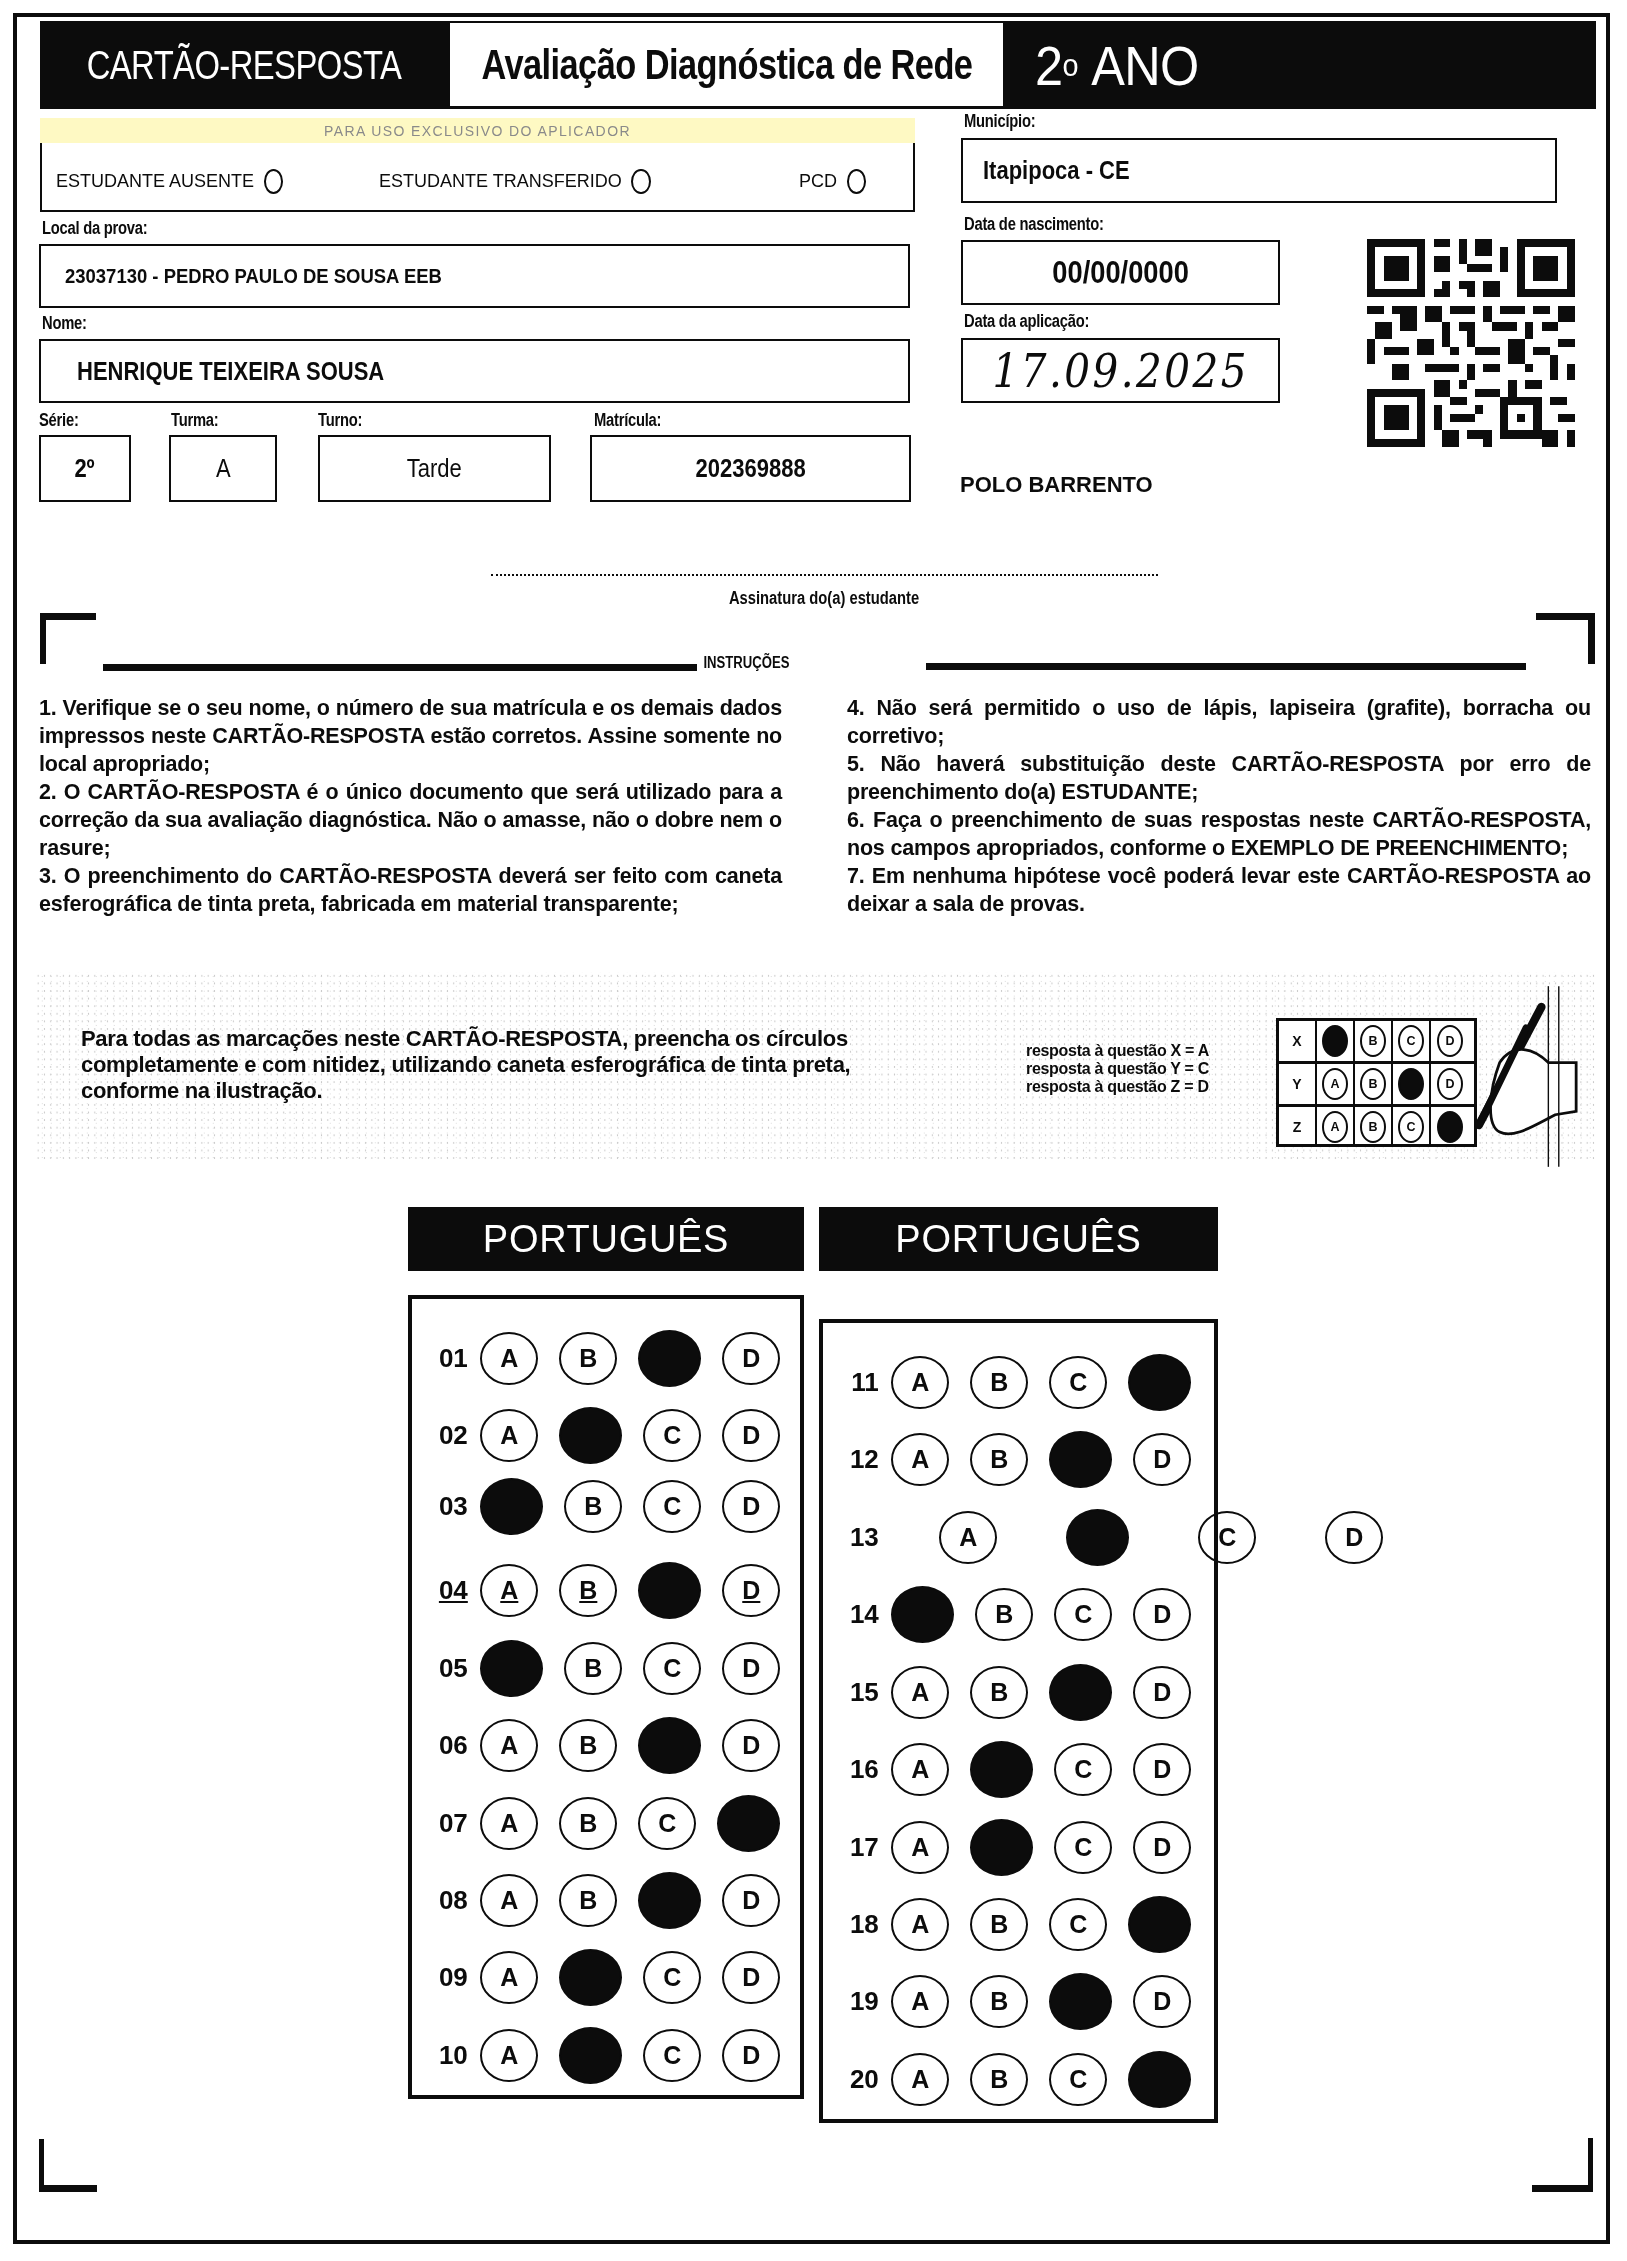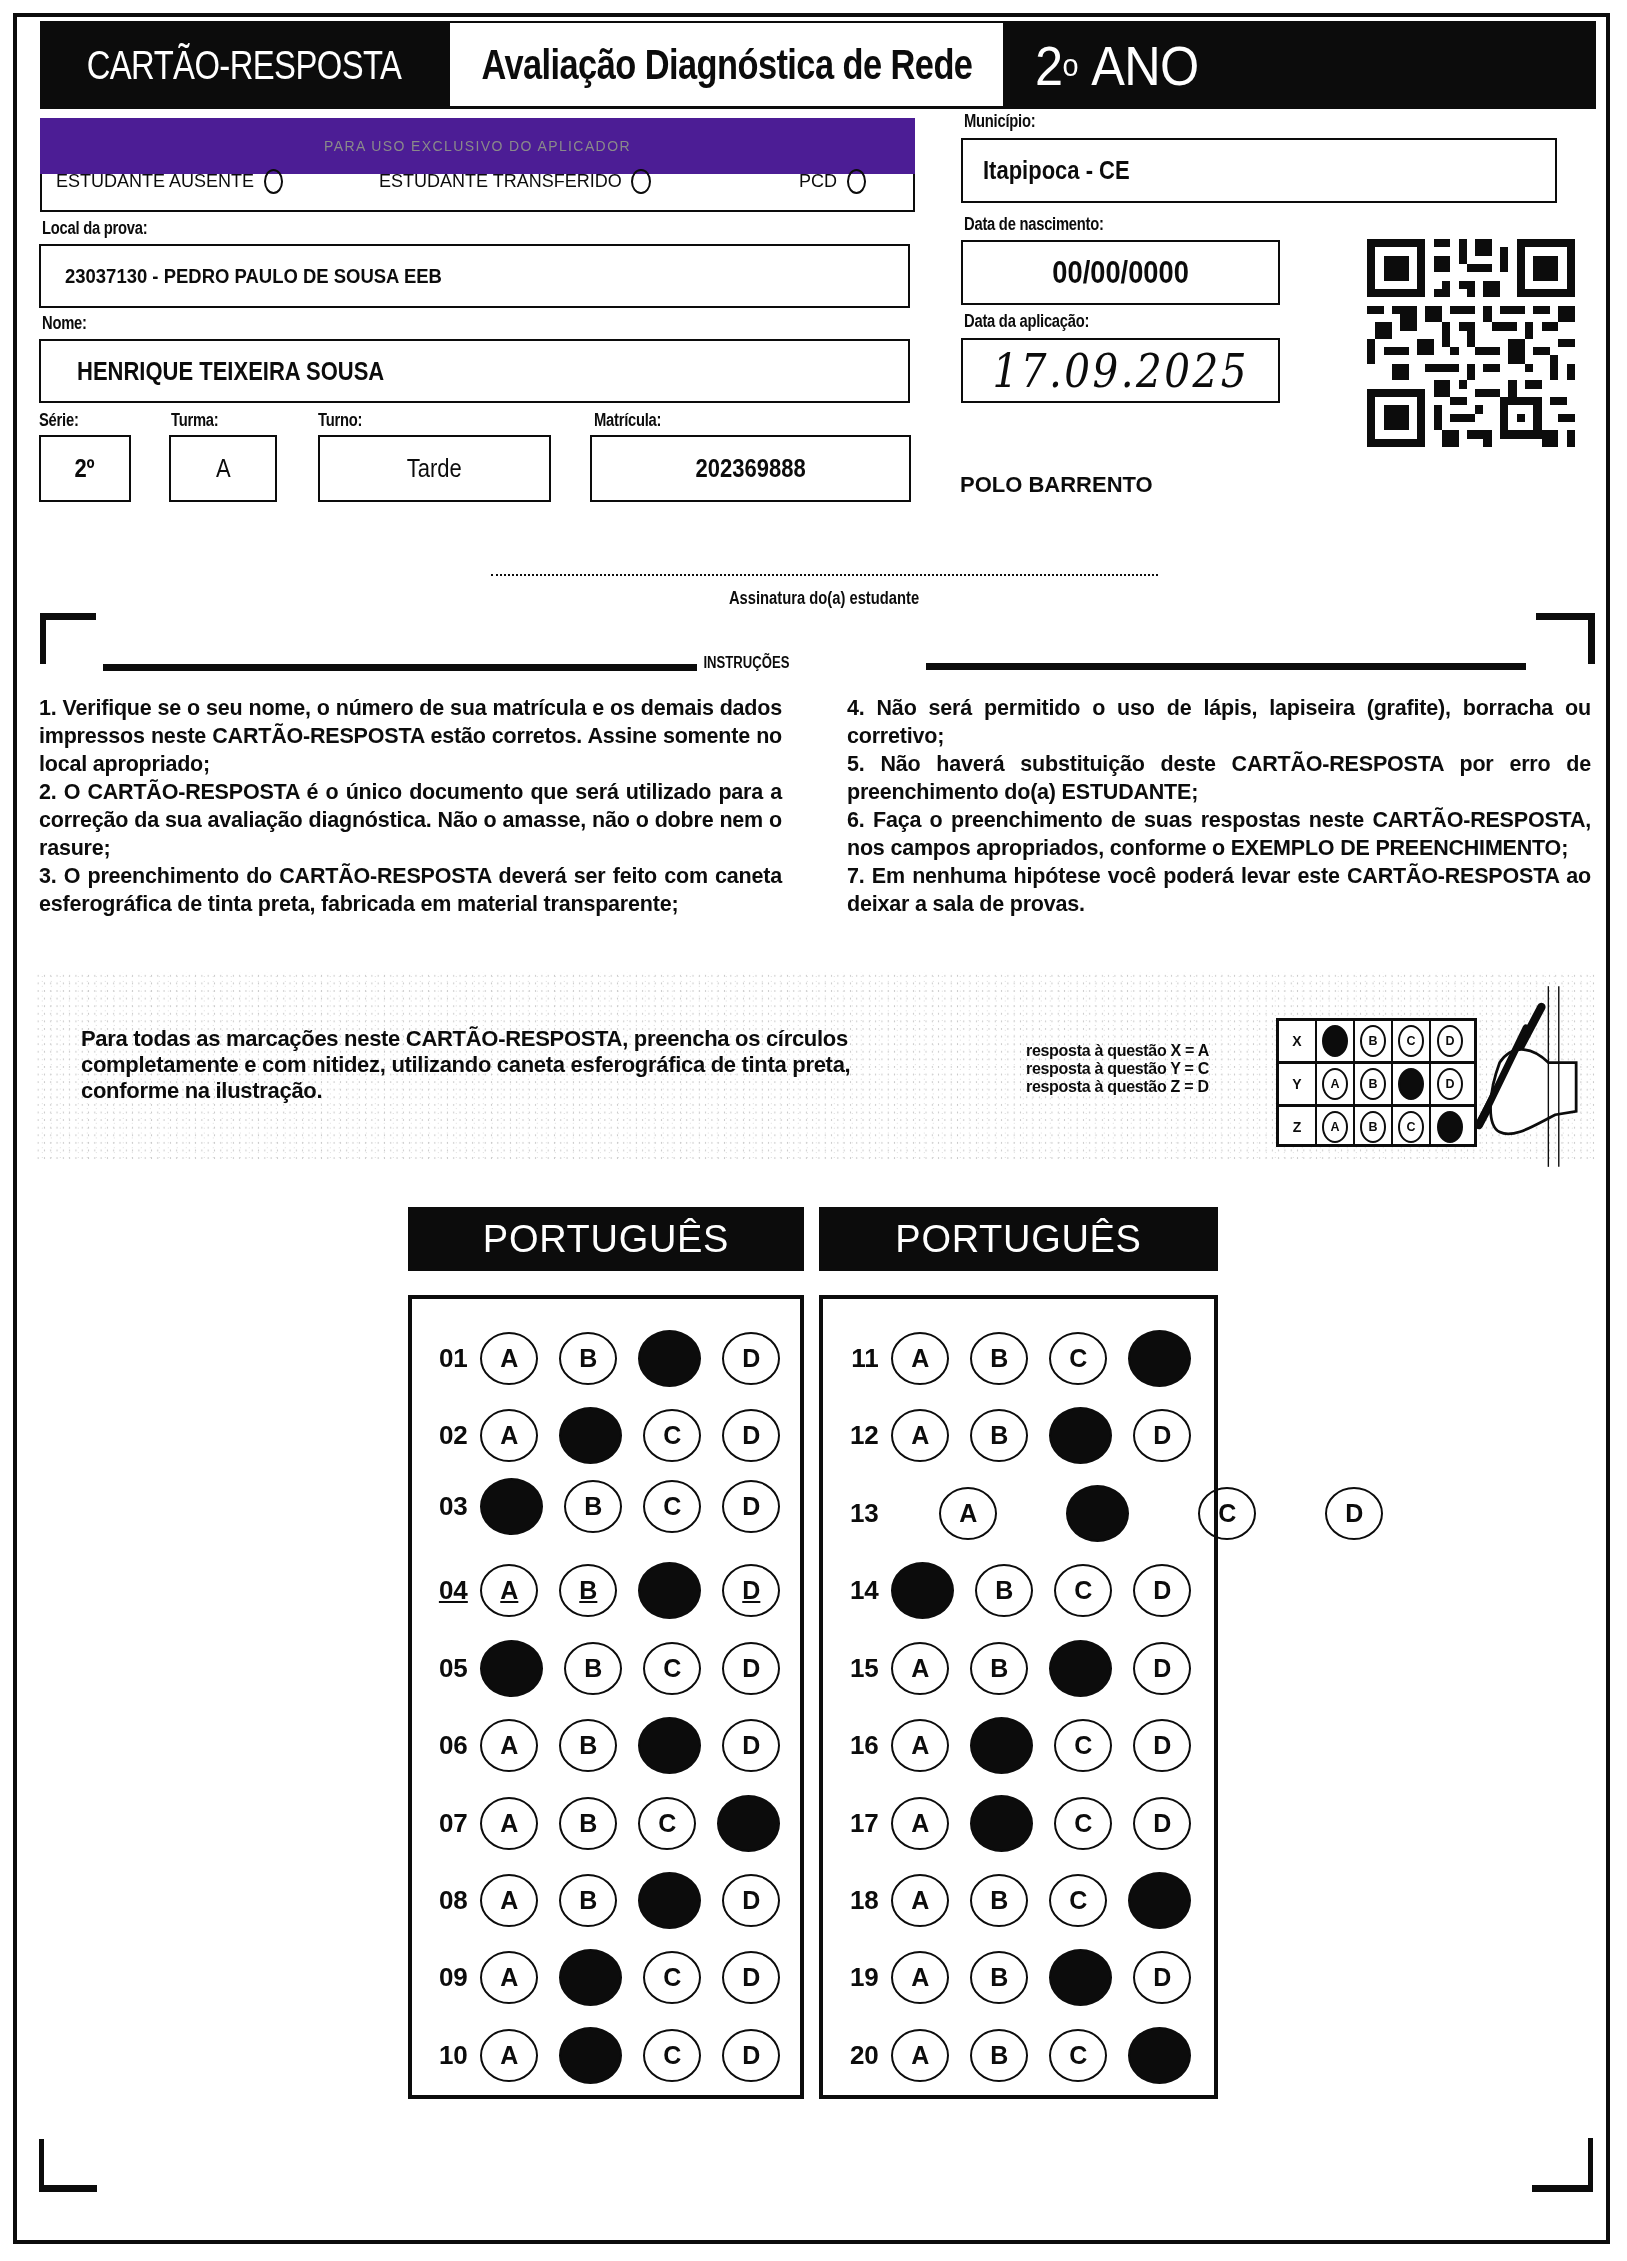--- a/index.html
+++ b/index.html
@@ -8,21 +8,21 @@
   .page-frame{left:12.5px;top:12.5px;width:1597px;height:2231px;border:4.2px solid #0c0c0c;box-sizing:border-box;}
   
   .hdr{left:40px;top:21px;width:1556px;height:88px;background:#0c0c0c;}
   .hdr-left{left:40px;top:21px;width:408px;height:88px;display:flex;align-items:center;justify-content:center;color:#fff;font-family:"Liberation Sans",sans-serif;font-size:40px;letter-spacing:-0.7px;transform:scaleX(0.82);transform-origin:center;}
   .hdr-mid{left:450px;top:23px;width:553px;height:83px;background:#fff;display:flex;align-items:center;justify-content:center;}
   .hdr-mid span{font-size:43px;font-weight:bold;letter-spacing:-0.7px;display:inline-block;transform:scaleX(0.8);white-space:nowrap;}
   .hdr-right{left:1035px;top:21px;height:88px;display:flex;align-items:center;color:#fff;font-size:56px;letter-spacing:-0.7px;transform:scaleX(0.9);transform-origin:left;}
   .hdr-right sup{font-size:32px;vertical-align:19.4px;}
   
   .app-box{left:40px;top:118px;width:875px;height:94px;border:2.8px solid #0c0c0c;box-sizing:border-box;}
-  .app-band{left:40px;top:118px;width:875px;height:56px;background:#4c1d95;color:#8a8a8a;font-size:14px;display:flex;align-items:center;justify-content:center;letter-spacing:1.4px;}
+  .app-band{left:40px;top:118px;width:875px;height:25px;background:#fef9c3;color:#8a8a8a;font-size:14px;display:flex;align-items:center;justify-content:center;letter-spacing:1.4px;}
   .app-opt{top:169px;display:flex;align-items:center;font-size:18px;}
   .app-opt .radio{width:19.4px;height:25px;border:2.1px solid #0c0c0c;border-radius:50%;margin-left:9.7px;box-sizing:border-box;display:inline-block;}
   
   .lbl{font-size:18px;font-weight:bold;letter-spacing:-0.3px;transform:scaleX(0.82);transform-origin:left;white-space:nowrap;}
   .box{border:2.8px solid #0c0c0c;box-sizing:border-box;display:flex;align-items:center;font-weight:bold;font-size:25px;}
   .box span{display:inline-block;transform:scaleX(0.88);transform-origin:left;white-space:nowrap;}
   .box.center{justify-content:center;}
   .box.center span{transform-origin:center;}
   .hand{font-family:"DejaVu Serif",serif;font-style:italic;font-weight:normal;font-size:46px;letter-spacing:2.8px;}
   .qr{left:1367px;top:239px;width:208px;height:208px;}
@@ -296,21 +296,21 @@
       <span class="bub">D</span>
     </div>
     <div class="row" style="top: 722px;">
       <span class="qnum">10</span>
       <span class="bub first">A</span>
       <span class="bub filled"></span>
       <span class="bub">C</span>
       <span class="bub">D</span>
     </div>
   </div>
-<div class="abs grid" id="grid-1" style="left:819px;width:399px;height:804px;">
+<div class="abs grid" id="grid-1" style="left:819px;width:399px;height:804px;margin-top:24px;">
     <div class="row" style="top: 25px;">
       <span class="qnum">11</span>
       <span class="bub first">A</span>
       <span class="bub">B</span>
       <span class="bub">C</span>
       <span class="bub filled"></span>
     </div>
     <div class="row" style="top: 102px;">
       <span class="qnum">12</span>
       <span class="bub first">A</span>

